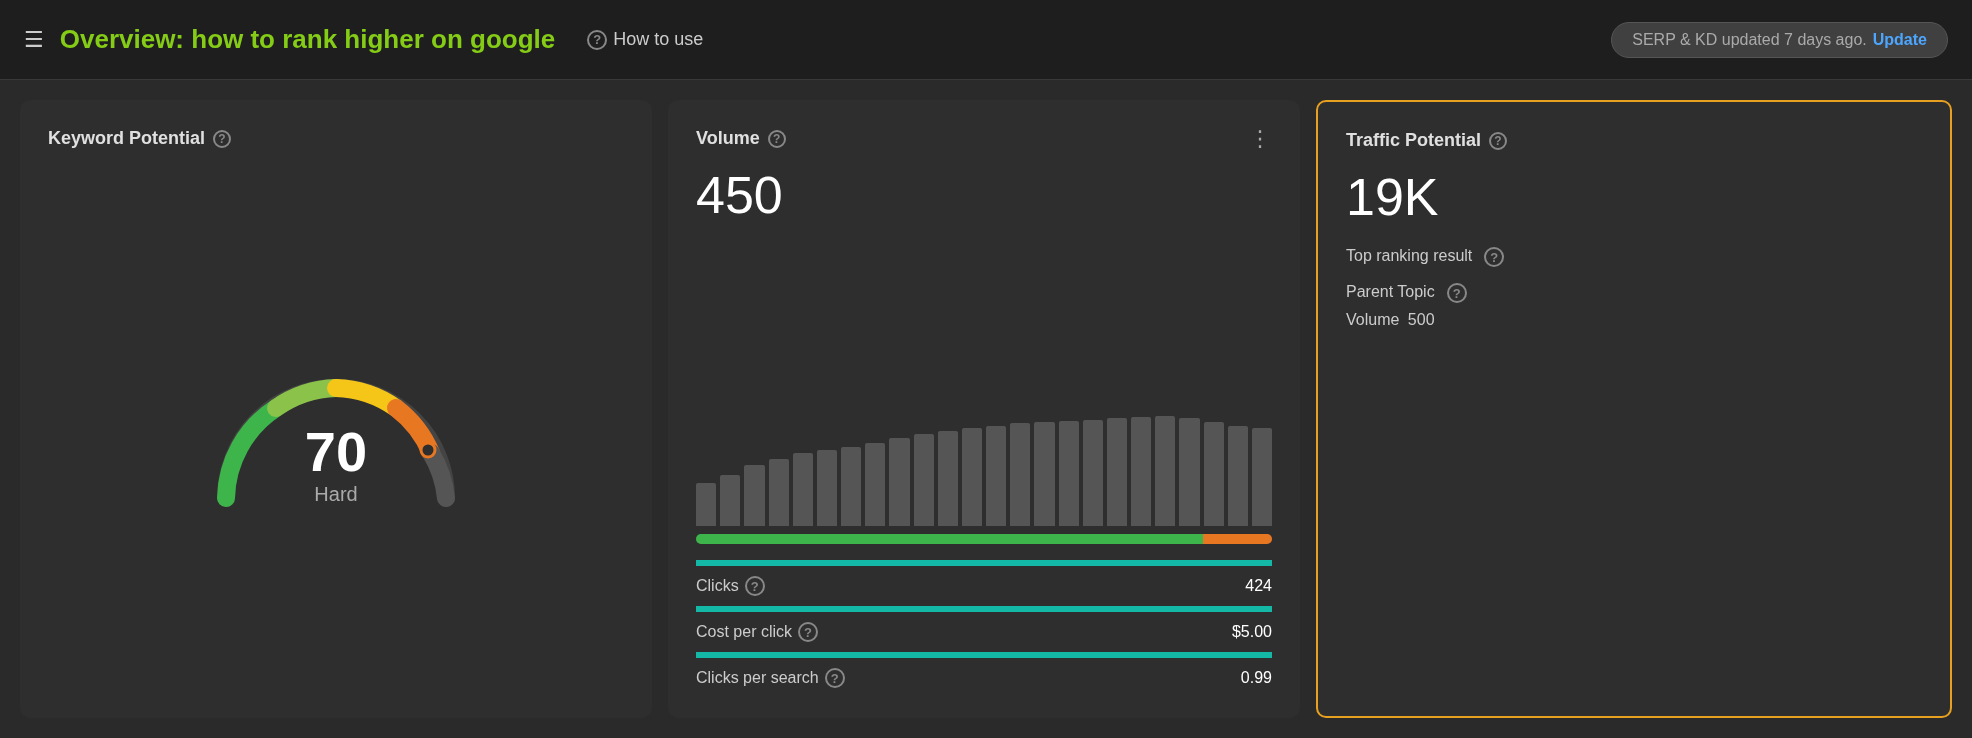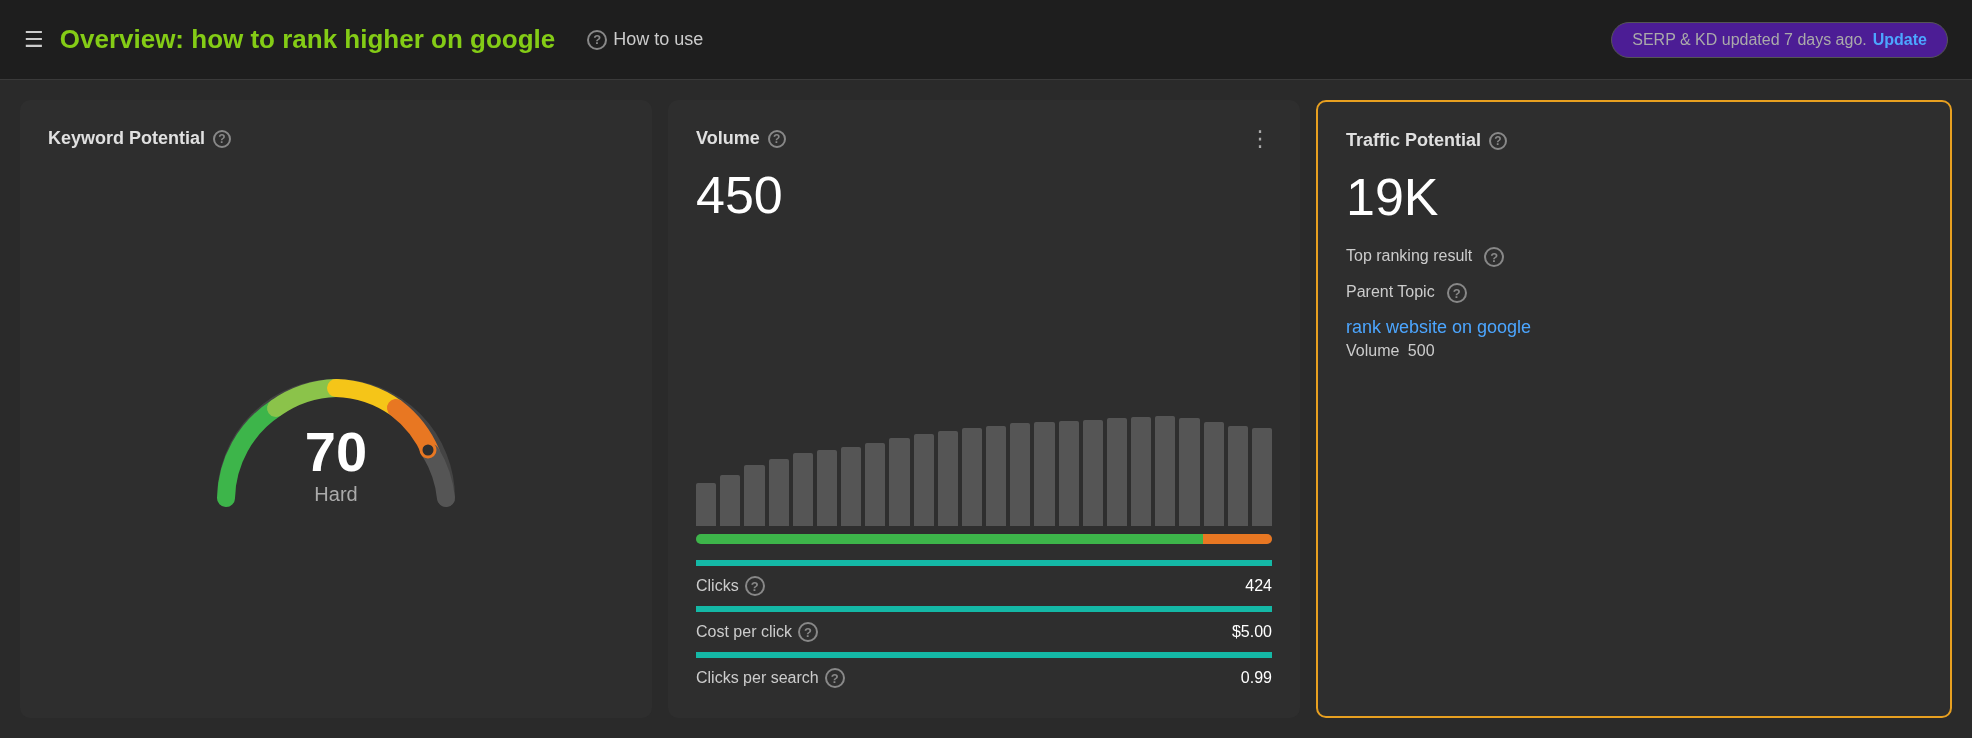--- a/index.html
+++ b/index.html
@@ -51,21 +51,21 @@
       border-radius: 50%;
       display: inline-flex;
       align-items: center;
       justify-content: center;
       font-size: 13px;
       color: #888;
       font-weight: bold;
     }
     .update-badge {
       margin-left: auto;
-      background: #4c1d95;
+      background: #404040;
       border: 1px solid #555;
       border-radius: 20px;
       padding: 8px 20px;
       font-size: 16px;
       color: #aaaaaa;
       display: flex;
       align-items: center;
       gap: 6px;
     }
     .update-link {
@@ -372,20 +372,19 @@
 
     <div class="section-label">
       <span>Top ranking result</span>
       <span class="question-circle">?</span>
     </div>
 
     <div class="section-label" style="margin-top: 8px;">
       <span>Parent Topic</span>
       <span class="question-circle">?</span>
     </div>
-    <a class="parent-topic-link">rank website on google</a>
     <span class="volume-small">
       <span>Volume</span>
       <span style="margin-left: 4px;">500</span>
     </span>
   </div>
 
 </div>
 
 </body></html>

